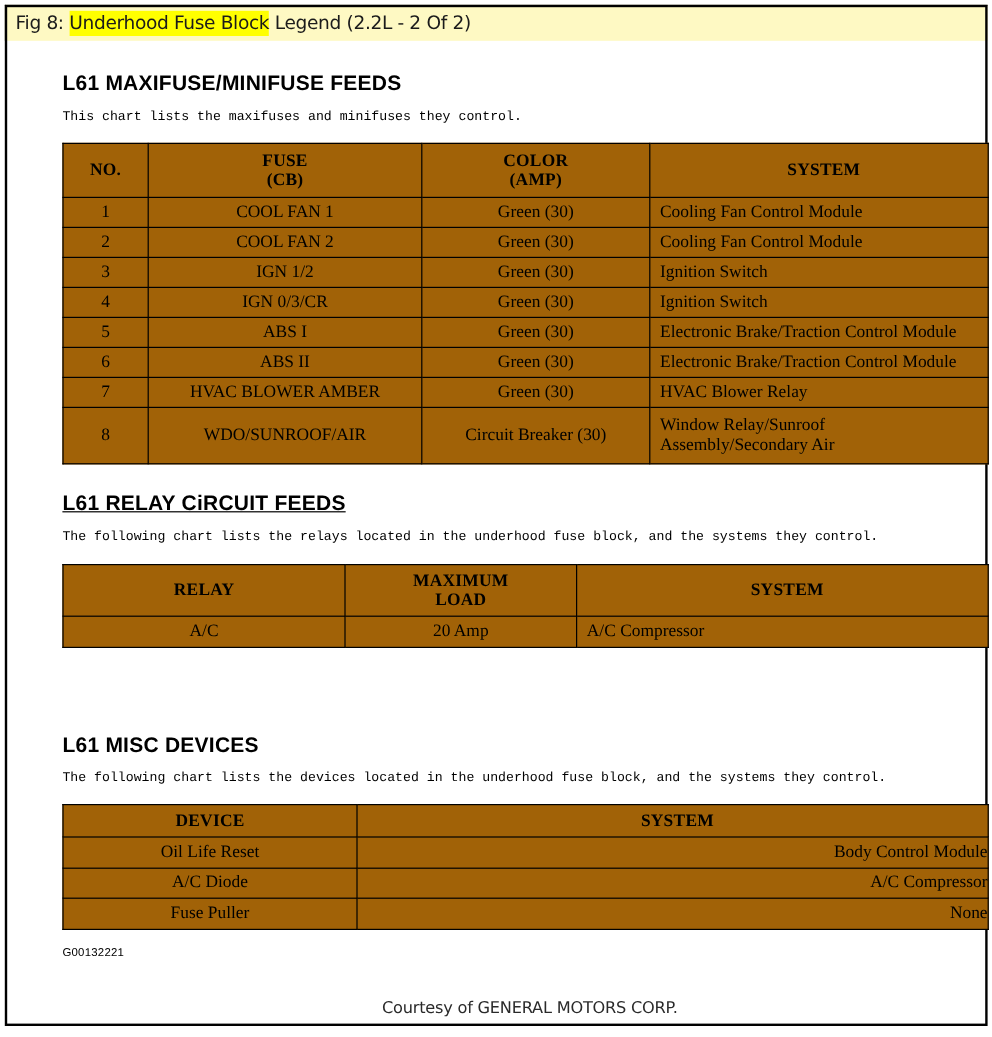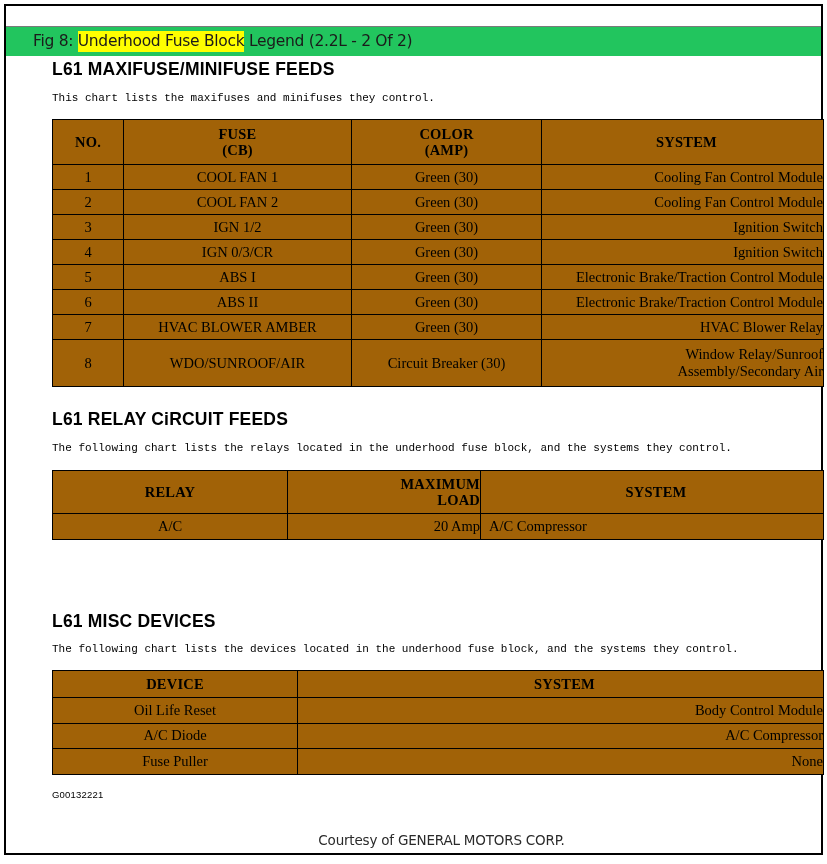--- a/index.html
+++ b/index.html
@@ -20,28 +20,27 @@
     background: #ffffff;
     box-sizing: border-box;
   }
   
   .titlebar-wrap {
     position: absolute;
     left: 4px;
     top: 4px;
     right: 4px;
     height: 30px;
-    background: #22c55e;
+    background: #fef9c3;
     border-top: 1px solid #7a7a7a;
     border-left: 1px solid #7a7a7a;
     box-sizing: border-box;
     display: flex;
     align-items: center;
-    padding-left: 28px;
-    margin-top: 22px;
+    padding-left: 8px;
   }
   .titlebar-text {
     font-family: "DejaVu Sans", sans-serif;
     font-size: 15.5px;
     color: #1b1b1b;
     letter-spacing: -0.3px;
     white-space: nowrap;
     line-height: 1;
   }
   .hl {
@@ -72,21 +71,21 @@
   }
   h2.sect {
     font-family: "Liberation Sans", sans-serif;
     font-weight: bold;
     font-size: 17.5px;
     color: #000;
     margin: 0;
     letter-spacing: 0.2px;
   }
   .sect-1 { position: absolute; left: 18px; top: 23px; }
-  .sect-2 { position: absolute; left: 18px; top: 373px; }
+  .sect-2 { position: absolute; left: 18px; top: 373px; text-decoration: underline; }
   .sect-3 { position: absolute; left: 18px; top: 575px; }
 
   p.intro {
     font-family: Liberation Mono, monospace;
     font-size: 11px;
     color: #000;
     margin: 0;
     white-space: nowrap;
   }
   .intro-1 { position: absolute; left: 18px; top: 56px; }
@@ -114,29 +113,29 @@
     font-size: 14.5px;
     line-height: 1.12;
     letter-spacing: 0.2px;
   }
   .t1 { left: 18px; top: 83px; width: 772px; }
   .t1 thead th { height: 44px; }
   .t1 tbody td { height: 24px; font-size: 14.5px; }
   .t1 .c-no   { width: 70px;  text-align: center; }
   .t1 .c-fuse { width: 227px; text-align: center; }
   .t1 .c-col  { width: 189px; text-align: center; }
-  .t1 .c-sys  { text-align: right; padding-left: 8px; }
+  .t1 .c-sys  { text-align: left; padding-left: 8px; }
   .t1 tr.tall td { height: 42px; }
   .t1 .sys-two { line-height: 1.18; padding: 2px 0 2px 8px; }
 
   .t2 { left: 18px; top: 434px; width: 772px; }
   .t2 thead th { height: 42px; }
   .t2 tbody td { height: 24.5px; font-size: 14.5px; }
   .t2 .c-relay { width: 234px; text-align: center; }
-  .t2 .c-load  { width: 192px; text-align: right; }
+  .t2 .c-load  { width: 192px; text-align: center; }
   .t2 .c-sys   { text-align: left; padding-left: 8px; }
 
   .t3 { left: 18px; top: 634px; width: 772px; }
   .t3 thead th { height: 26px; font-family: Liberation Serif, serif; }
   .t3 tbody td { height: 24.5px; font-size: 14.5px; }
   .t3 .c-dev { width: 244px; text-align: center; }
   .t3 .c-sys { text-align: right; padding-left: 8px; }
 
   .fig-id {
     position: absolute;

